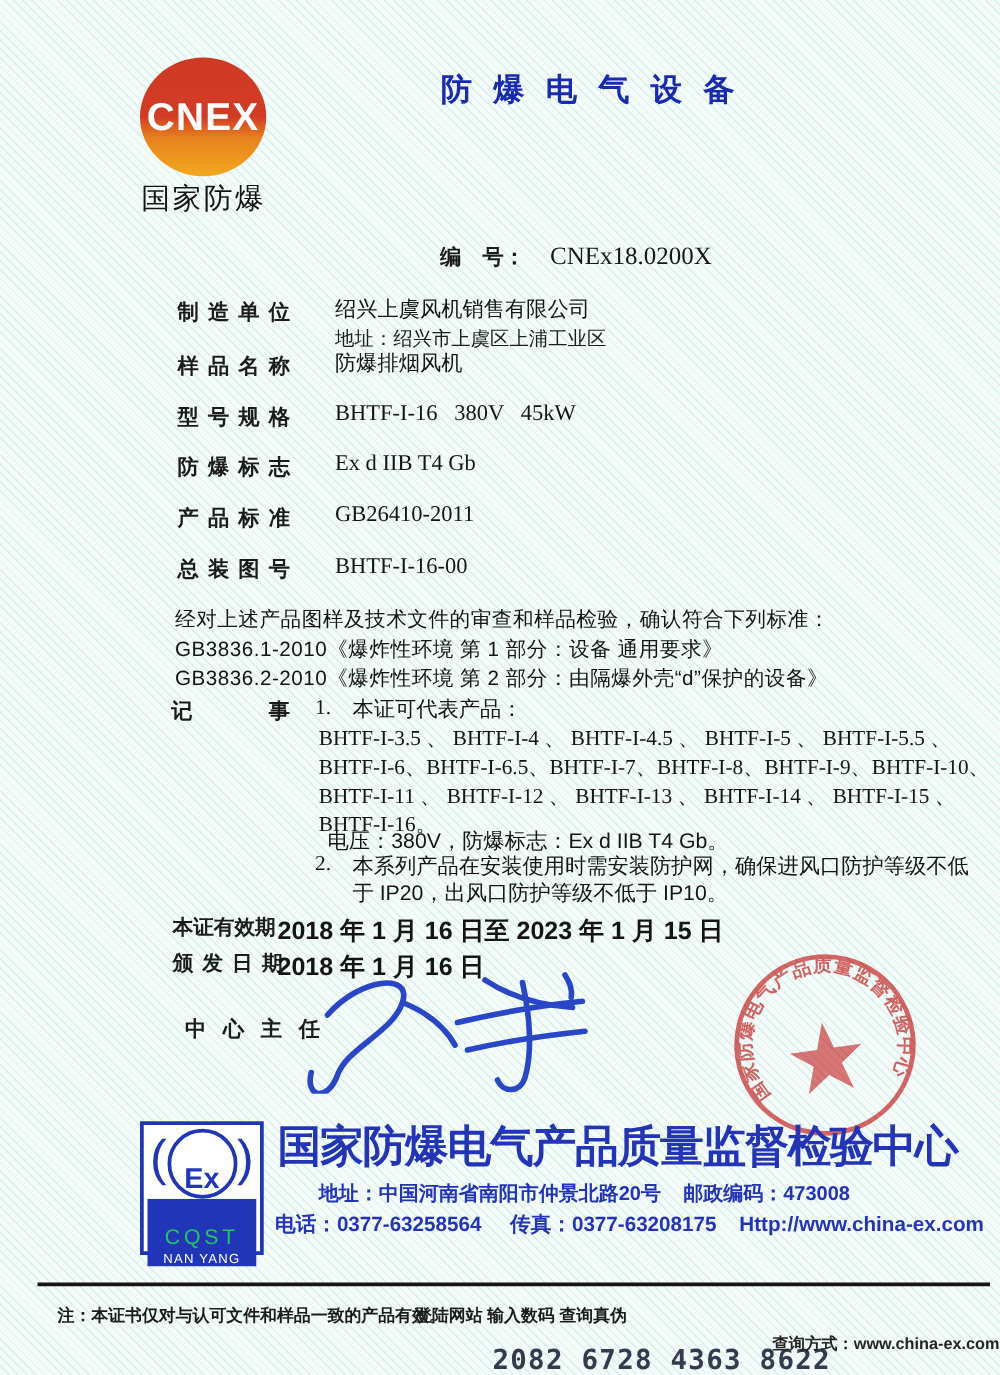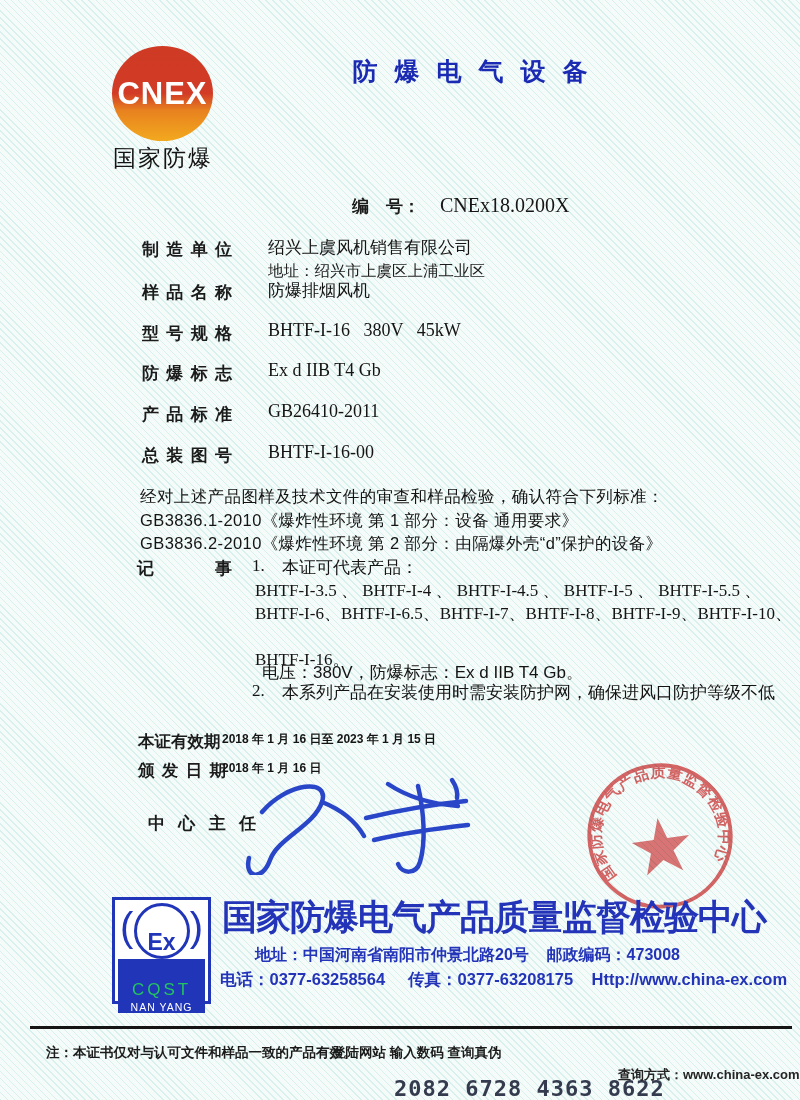--- a/index.html
+++ b/index.html
@@ -38,21 +38,21 @@
     color:#141414;letter-spacing:0.4px;}
   
   .notes-label{left:137px;top:557px;width:95px;font-size:17px;font-weight:600;
     text-align:justify;text-align-last:justify;color:#1b1b1b;}
   .item-num{font-size:17px;font-family:"Liberation Serif",serif;color:#141414;}
   .item-text{font-size:17px;color:#141414;}
   .bhtf{font-family:"Liberation Serif",serif;font-size:17px;color:#141414;white-space:pre;}
   
   .vlabel{left:138px;font-size:16.5px;font-weight:600;color:#1b1b1b;}
   .vlabel.w4{width:88px;text-align:justify;text-align-last:justify;}
-  .vvalue{left:222px;font-size:12px;font-weight:600;color:#141414;}
+  .vvalue{left:222px;font-size:20px;font-weight:600;color:#141414;}
   .director{left:148px;top:812px;width:108px;font-size:17px;font-weight:600;
     text-align:justify;text-align-last:justify;color:#1b1b1b;}
   
   .sig{left:238px;top:770px;width:240px;height:105px;}
   .stamp{left:584px;top:760px;width:152px;height:152px;transform:rotate(-8deg);
     opacity:0.92;mix-blend-mode:multiply;}
   
   .exlogo{left:112px;top:897px;width:99px;height:107px;border:3px solid #2135b8;
     background:#fff;padding:3px;box-sizing:border-box;}
   .exlogo .inner{width:100%;height:100%;display:flex;flex-direction:column;}
@@ -118,24 +118,26 @@
     <div>经对上述产品图样及技术文件的审查和样品检验，确认符合下列标准：</div>
     <div>GB3836.1-2010《爆炸性环境 第 1 部分：设备 通用要求》</div>
     <div>GB3836.2-2010《爆炸性环境 第 2 部分：由隔爆外壳“d”保护的设备》</div>
   </div>
 
   <div class="abs notes-label">记事</div>
   <div class="abs item-num" style="left:252px;top:556px">1.</div>
   <div class="abs item-text" style="left:282px;top:556px">本证可代表产品：</div>
   <div class="abs bhtf" style="left:255px;top:579px">BHTF-I-3.5 、 BHTF-I-4 、 BHTF-I-4.5 、 BHTF-I-5 、 BHTF-I-5.5 、</div>
   <div class="abs bhtf" style="left:255px;top:602px">BHTF-I-6、BHTF-I-6.5、BHTF-I-7、BHTF-I-8、BHTF-I-9、BHTF-I-10、</div>
+  <div class="abs bhtf" style="left:255px;top:625px">BHTF-I-11 、 BHTF-I-12 、 BHTF-I-13 、 BHTF-I-14 、 BHTF-I-15 、</div>
   <div class="abs bhtf" style="left:255px;top:648px">BHTF-I-16。</div>
   <div class="abs item-text" style="left:262px;top:661px">电压：380V，防爆标志：Ex d IIB T4 Gb。</div>
   <div class="abs item-num" style="left:252px;top:681px">2.</div>
   <div class="abs item-text" style="left:282px;top:681px">本系列产品在安装使用时需安装防护网，确保进风口防护等级不低</div>
+  <div class="abs item-text" style="left:282px;top:703px">于 IP20，出风口防护等级不低于 IP10。</div>
 
   <div class="abs vlabel" style="top:731px">本证有效期</div>
   <div class="abs vvalue" style="top:731px">2018 年 1 月 16 日至 2023 年 1 月 15 日</div>
   <div class="abs vlabel w4" style="top:760px">颁发日期</div>
   <div class="abs vvalue" style="top:760px">2018 年 1 月 16 日</div>
 
   <div class="abs director">中心主任</div>
   <svg class="abs sig" viewBox="0 0 240 105">
     <g fill="none" stroke="#2a46c8" stroke-width="4.5" stroke-linecap="round">
       <path d="M 24,42 C 50,12 92,8 84,32 C 76,56 40,68 32,90 C 24,112 6,108 11,88"></path>

